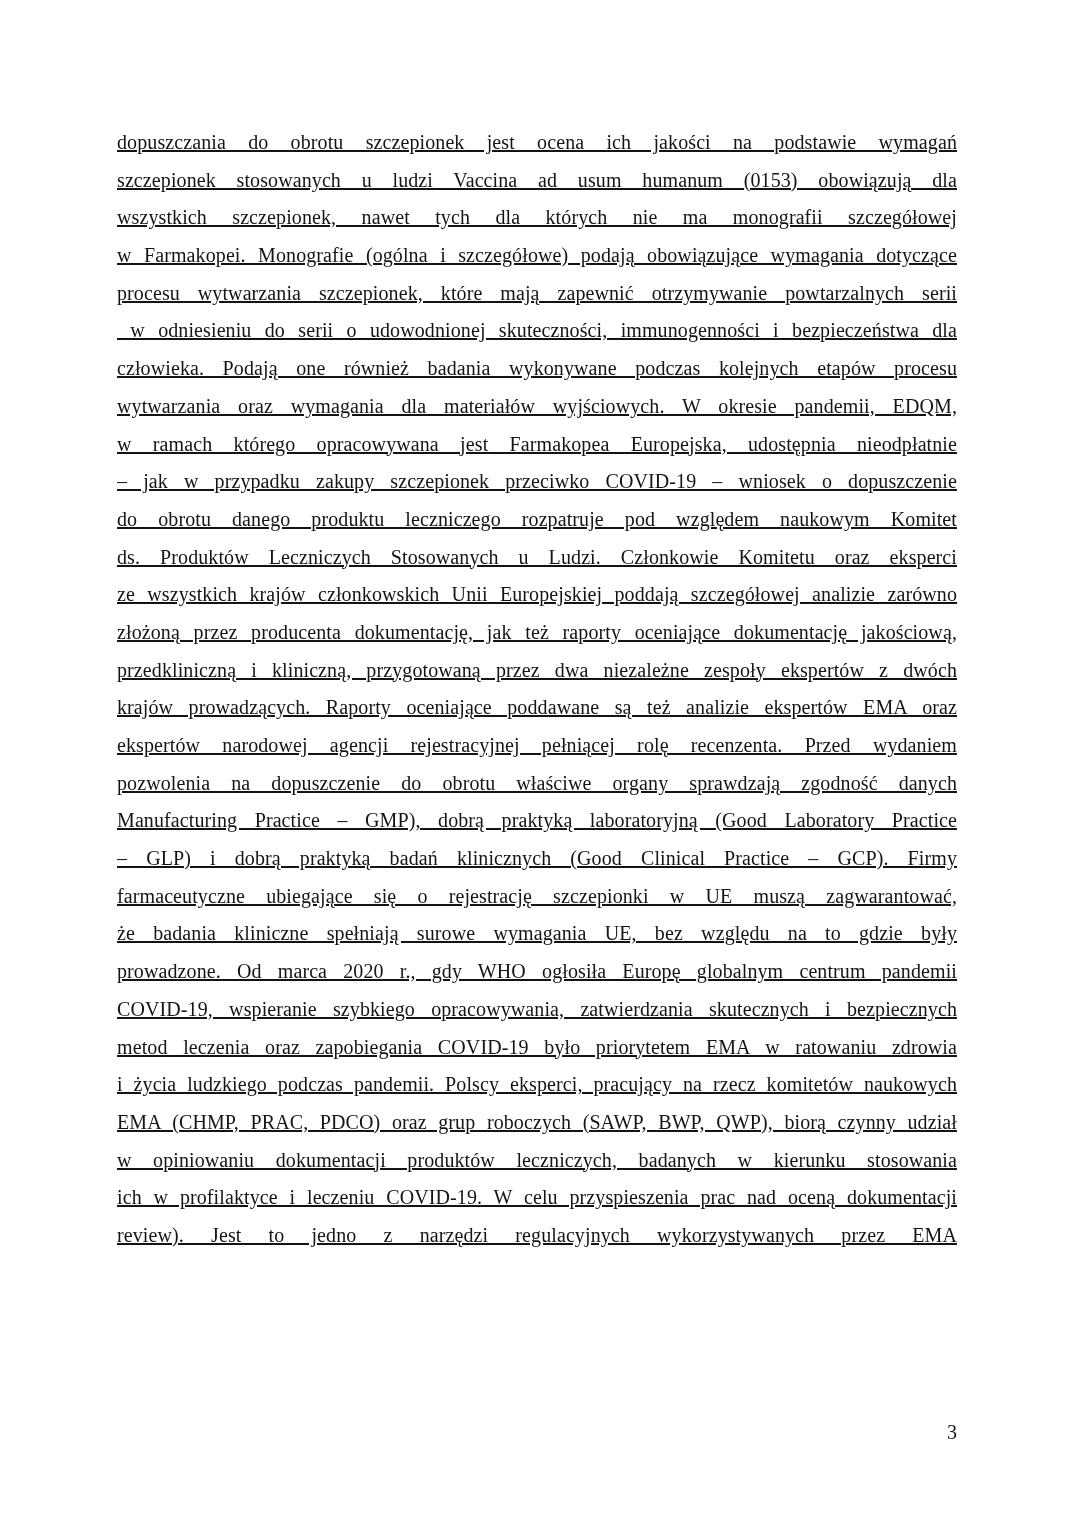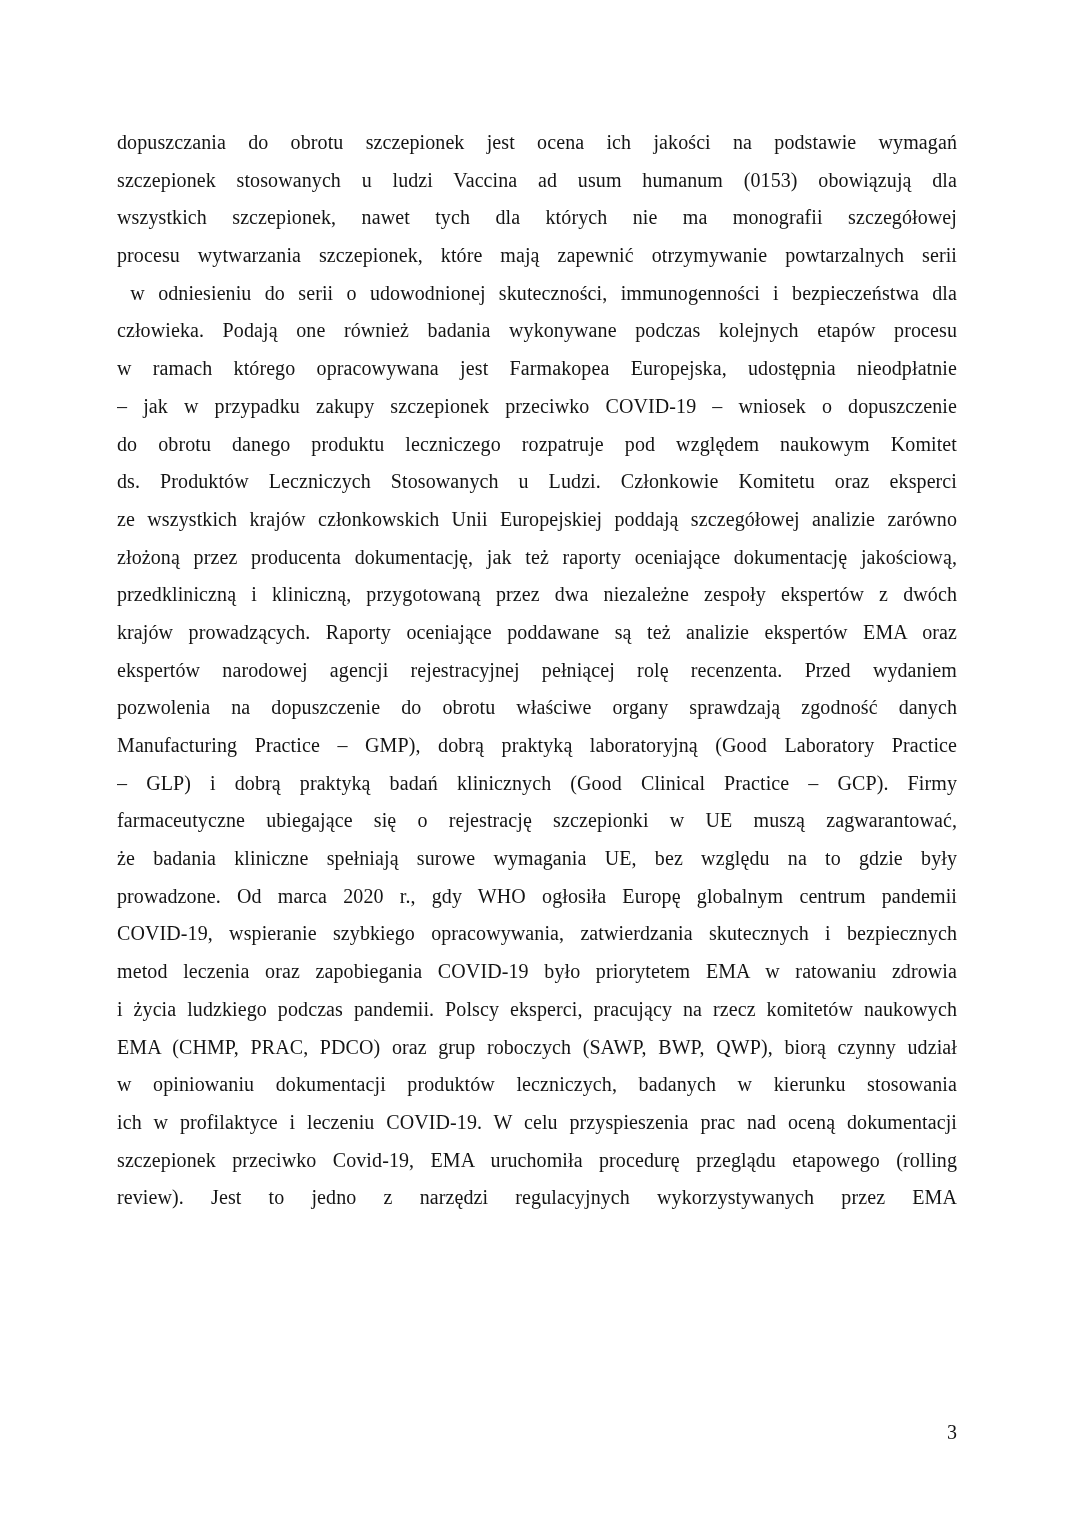--- a/index.html
+++ b/index.html
@@ -19,20 +19,21 @@
   .page {
     position: absolute;
     inset: 0;
     background: #ffffff;
   }
   .page-text {
     position: absolute;
     left: 117px;
     top: 124px;
     width: 840px;
+    text-decoration: underline;
   }
   .line {
     font-size: 20px;
     line-height: 37.7px;
     height: 37.7px;
     text-align: justify;
     text-align-last: justify;
     white-space: normal;
     overflow: hidden;
     letter-spacing: 0.1px;
@@ -47,23 +48,25 @@
   }
 </style>
 </head>
 <body>
 
 <div class="page">
   <div class="page-text">
     <div class="line">dopuszczania do obrotu szczepionek jest ocena ich jakości na podstawie wymagań</div>
     <div class="line">szczepionek stosowanych u ludzi Vaccina ad usum humanum (0153) obowiązują dla</div>
     <div class="line">wszystkich szczepionek, nawet tych dla których nie ma monografii szczegółowej</div>
+    <div class="line">w Farmakopei. Monografie (ogólna i szczegółowe) podają obowiązujące wymagania dotyczące</div>
     <div class="line">procesu wytwarzania szczepionek, które mają zapewnić otrzymywanie powtarzalnych serii</div>
     <div class="line">&nbsp;w odniesieniu do serii o udowodnionej skuteczności, immunogenności i bezpieczeństwa dla</div>
     <div class="line">człowieka. Podają one również badania wykonywane podczas kolejnych etapów procesu</div>
+    <div class="line">wytwarzania oraz wymagania dla materiałów wyjściowych. W okresie pandemii, EDQM,</div>
     <div class="line">w ramach którego opracowywana jest Farmakopea Europejska, udostępnia nieodpłatnie</div>
     <div class="line">– jak w przypadku zakupy szczepionek przeciwko COVID-19 – wniosek o dopuszczenie</div>
     <div class="line">do obrotu danego produktu leczniczego rozpatruje pod względem naukowym Komitet</div>
     <div class="line">ds. Produktów Leczniczych Stosowanych u Ludzi. Członkowie Komitetu oraz eksperci</div>
     <div class="line">ze wszystkich krajów członkowskich Unii Europejskiej poddają szczegółowej analizie zarówno</div>
     <div class="line">złożoną przez producenta dokumentację, jak też raporty oceniające dokumentację jakościową,</div>
     <div class="line">przedkliniczną i kliniczną, przygotowaną przez dwa niezależne zespoły ekspertów z dwóch</div>
     <div class="line">krajów prowadzących. Raporty oceniające poddawane są też analizie ekspertów EMA oraz</div>
     <div class="line">ekspertów narodowej agencji rejestracyjnej pełniącej rolę recenzenta. Przed wydaniem</div>
     <div class="line">pozwolenia na dopuszczenie do obrotu właściwe organy sprawdzają zgodność danych</div>
@@ -71,17 +74,16 @@
     <div class="line">– GLP) i dobrą praktyką badań klinicznych (Good Clinical Practice – GCP). Firmy</div>
     <div class="line">farmaceutyczne ubiegające się o rejestrację szczepionki w UE muszą zagwarantować,</div>
     <div class="line">że badania kliniczne spełniają surowe wymagania UE, bez względu na to gdzie były</div>
     <div class="line">prowadzone. Od marca 2020 r., gdy WHO ogłosiła Europę globalnym centrum pandemii</div>
     <div class="line">COVID-19, wspieranie szybkiego opracowywania, zatwierdzania skutecznych i bezpiecznych</div>
     <div class="line">metod leczenia oraz zapobiegania COVID-19 było priorytetem EMA w ratowaniu zdrowia</div>
     <div class="line">i życia ludzkiego podczas pandemii. Polscy eksperci, pracujący na rzecz komitetów naukowych</div>
     <div class="line">EMA (CHMP, PRAC, PDCO) oraz grup roboczych (SAWP, BWP, QWP), biorą czynny udział</div>
     <div class="line">w opiniowaniu dokumentacji produktów leczniczych, badanych w kierunku stosowania</div>
     <div class="line">ich w profilaktyce i leczeniu COVID-19. W celu przyspieszenia prac nad oceną dokumentacji</div>
-    <div class="line">szczepionek przeciwko Covid-19, EMA uruchomiła procedurę przeglądu etapowego (rolling</div>
     <div class="line">review). Jest to jedno z narzędzi regulacyjnych wykorzystywanych przez EMA</div>
   </div>
   <div class="page-number">3</div>
 </div>
 
 </body></html>

